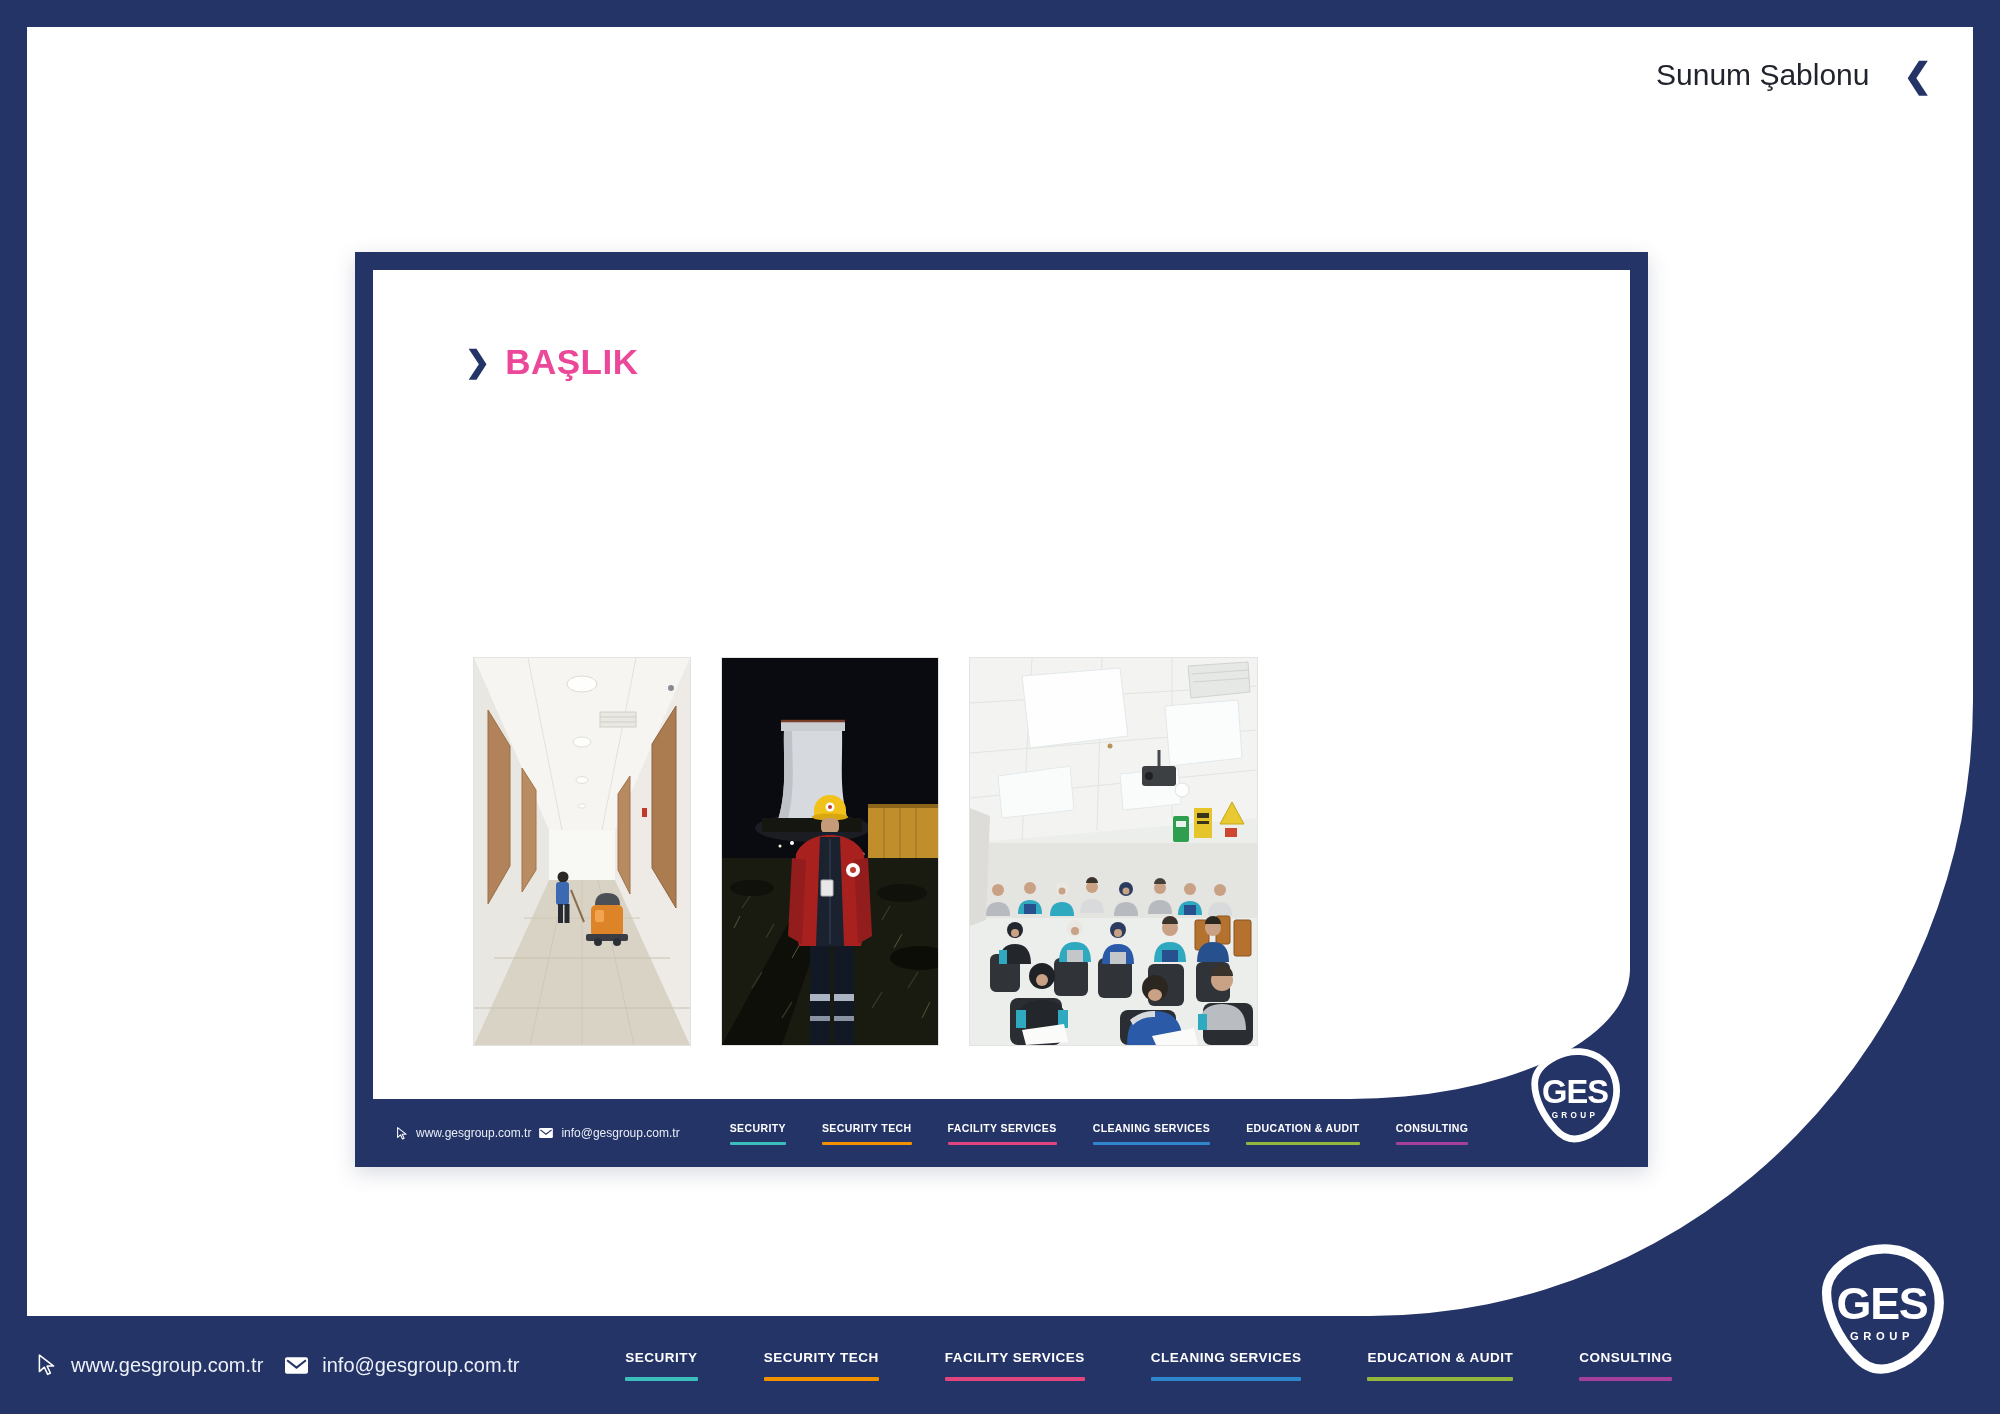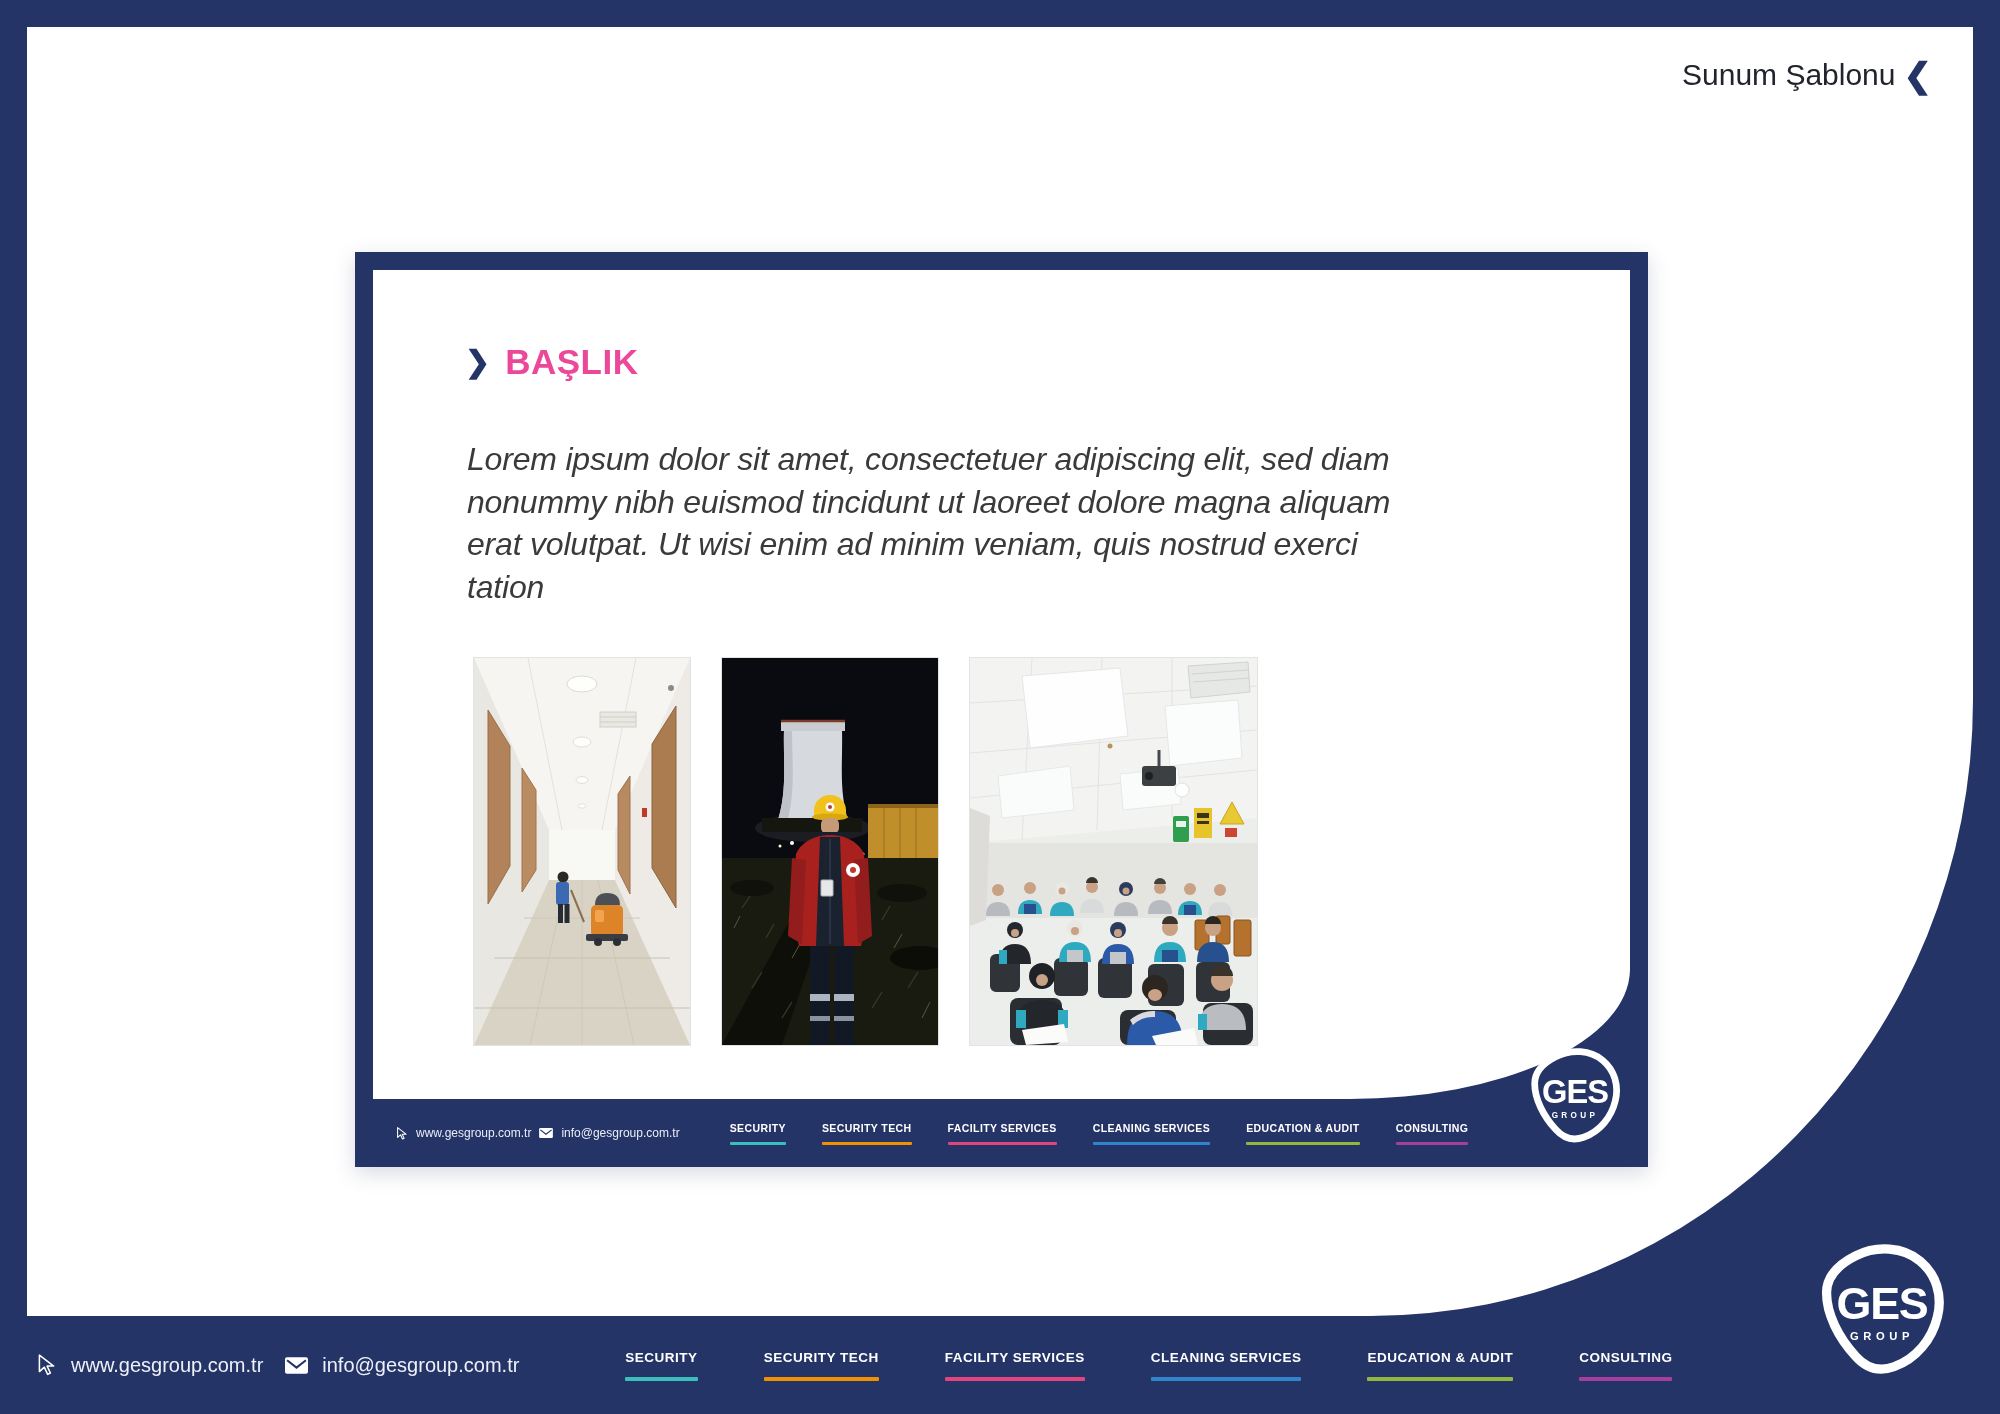--- a/index.html
+++ b/index.html
@@ -6,21 +6,21 @@
   #page{position:relative;width:2000px;height:1414px;background:#ffffff;overflow:hidden;}
 
   
   .frame-top{position:absolute;left:0;top:0;width:2000px;height:27px;background:#253467;}
   .frame-left{position:absolute;left:0;top:0;width:27px;height:1414px;background:#253467;}
   .frame-right{position:absolute;right:0;top:0;width:27px;height:1414px;background:#253467;}
   .bottom-band{position:absolute;left:0;top:1316px;width:2000px;height:98px;background:#253467;z-index:1;}
   .corner-curve{position:absolute;left:1200px;top:600px;width:800px;height:814px;z-index:1;pointer-events:none;}
 
   
-  .header{position:absolute;top:58px;right:68px;display:flex;align-items:center;gap:8px;z-index:2;text-align:right;}
+  .header{position:absolute;top:58px;right:68px;display:flex;align-items:center;gap:34px;z-index:2;text-align:right;}
   .header-title{font-size:30px;color:#21242c;}
   .header-chevron{font-size:34px;font-weight:bold;color:#253467;line-height:1;cursor:pointer;}
 
   
   .slide{position:absolute;left:355px;top:252px;width:1293px;height:915px;background:#253467;z-index:2;box-shadow:0 6px 20px rgba(40,50,90,.18);}
   .slide-inner{position:absolute;left:18px;top:18px;width:1257px;height:829px;background:#ffffff;}
   .slide-curve{position:absolute;left:900px;top:600px;width:375px;height:247px;pointer-events:none;}
   .slide-title-row{position:absolute;left:92px;top:72px;display:flex;align-items:center;gap:15px;}
   .slide-title-chevron{font-size:30px;font-weight:bold;color:#253467;line-height:1;}
   .slide-title{margin:0;font-size:35px;font-weight:bold;color:#ec4899;letter-spacing:.5px;}
@@ -70,21 +70,20 @@
     <span class="header-title">Sunum Şablonu</span>
     <span class="header-chevron">❮</span>
   </div>
 
   <div class="slide">
     <div class="slide-inner">
       <div class="slide-title-row">
         <span class="slide-title-chevron">❯</span>
         <h1 class="slide-title">BAŞLIK</h1>
       </div>
-      <p class="slide-body">Lorem ipsum dolor sit amet, consectetuer adipiscing elit, sed diam nonummy nibh euismod tincidunt ut laoreet dolore magna aliquam erat volutpat. Ut wisi enim ad minim veniam, quis nostrud exerci tation</p>
 
       <div class="photo-row">
 
         <figure class="photo" aria-label="Cleaning staff with floor scrubber in an office corridor">
           <svg viewBox="0 0 216 387" width="216" height="387">
             <rect width="216" height="387" fill="#f2f1ee"></rect>
             <polygon points="0,0 216,0 141,172 75,172" fill="#f6f5f2"></polygon>
             <polygon points="0,0 75,172 75,222 0,387" fill="#e9e7e2"></polygon>
             <polygon points="216,0 141,172 141,222 216,387" fill="#eeebe6"></polygon>
             <polygon points="0,387 75,222 141,222 216,387" fill="#d9d3c5"></polygon>

